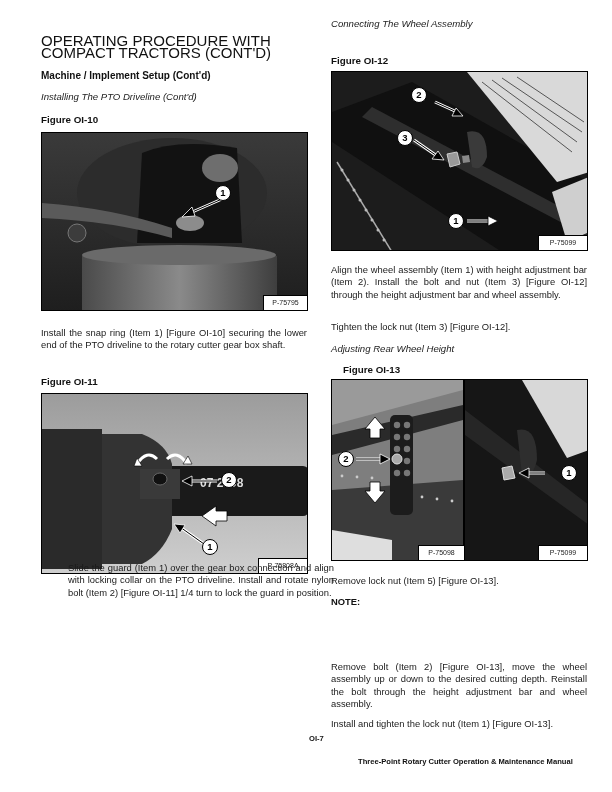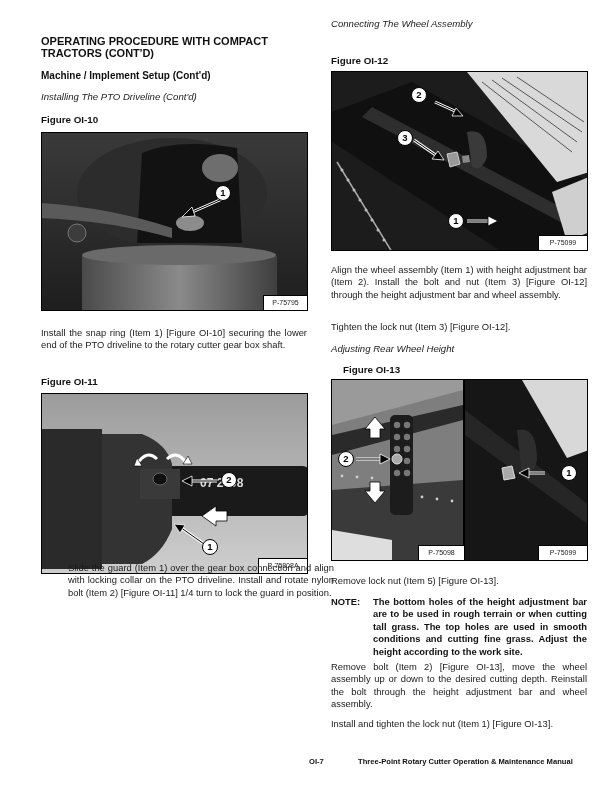--- a/index.html
+++ b/index.html
@@ -1,19 +1,19 @@
 <!DOCTYPE html>
 <html><head>
 <meta charset="utf-8">
 <style>
   html, body { margin: 0; padding: 0; background: #ffffff; }
   body { width: 612px; height: 792px; position: relative; overflow: hidden;
          font-family: "Liberation Sans", sans-serif; color: #111; }
   .abs { position: absolute; }
-  .h1 { font-weight: bold; font-size: 11px; line-height: 12px; text-transform: uppercase; }
+  .h1 { font-weight: normal; font-size: 15px; line-height: 12px; text-transform: uppercase; }
   .h2 { font-weight: bold; font-size: 10px; line-height: 12px; }
   .it { font-style: italic; font-size: 9.6px; line-height: 12px; color: #222; }
   .figlabel { font-weight: bold; font-size: 9.8px; line-height: 12px; }
   .para { font-size: 9.4px; line-height: 12.4px; text-align: justify; color: #1a1a1a; }
   .para b { font-weight: normal; }
   .fig { background: #2a2a2a; border: 1.5px solid #000; overflow: hidden; box-sizing: border-box; }
   .pcode { position: absolute; background: #fff; border-left: 1px solid #000; border-top: 1px solid #000;
            font-size: 7px; color: #222; text-align: center; line-height: 14px; height: 14px; }
   .callout { position: absolute; width: 16px; height: 16px; border-radius: 50%; background: #fff;
              border: 1.5px solid #000; box-sizing: border-box; font-size: 9.5px; font-weight: bold;
@@ -203,21 +203,20 @@
   <div class="callout" style="left:6px; top:71px;">2</div>
   <div class="callout" style="left:229px; top:85px;">1</div>
   <div class="pcode" style="left:86px; bottom:0; width:45px; border-right:1px solid #000;">P-75098</div>
   <div class="pcode" style="right:0; bottom:0; width:48px;">P-75099</div>
 </div>
 
 <div class="abs para" style="left:331px; top:575px; width:256px;"><span>Remove lock nut (Item 5) </span><b>[Figure OI-13]</b><span>.</span></div>
 
 <div class="abs note" style="left:331px; top:596px; width:256px;">
   <span class="abs" style="left:0; top:0;">NOTE:</span>
-  <div style="margin-left:42px;">The bottom holes of the height adjustment bar are to be used in rough terrain or when cutting tall grass. The top holes are used in smooth conditions and cutting fine grass. Adjust the height according to the work site.</div>
 </div>
 
 <div class="abs para" style="left:331px; top:661px; width:256px;"><span>Remove bolt (Item 2) </span><b>[Figure OI-13]</b><span>, move the wheel assembly up or down to the desired cutting depth. Reinstall the bolt through the height adjustment bar and wheel assembly.</span></div>
 
 <div class="abs para" style="left:331px; top:718px; width:256px;"><span>Install and tighten the lock nut (Item 1) </span><b>[Figure OI-13]</b><span>.</span></div>
 
-<div class="abs footer" style="left:309px; top:757px;">OI-7</div>
+<div class="abs footer" style="left:309px; top:734px;">OI-7</div>
 <div class="abs footer" style="left:358px; top:757px;">Three-Point Rotary Cutter Operation &amp; Maintenance Manual</div>
 
 </body></html>

